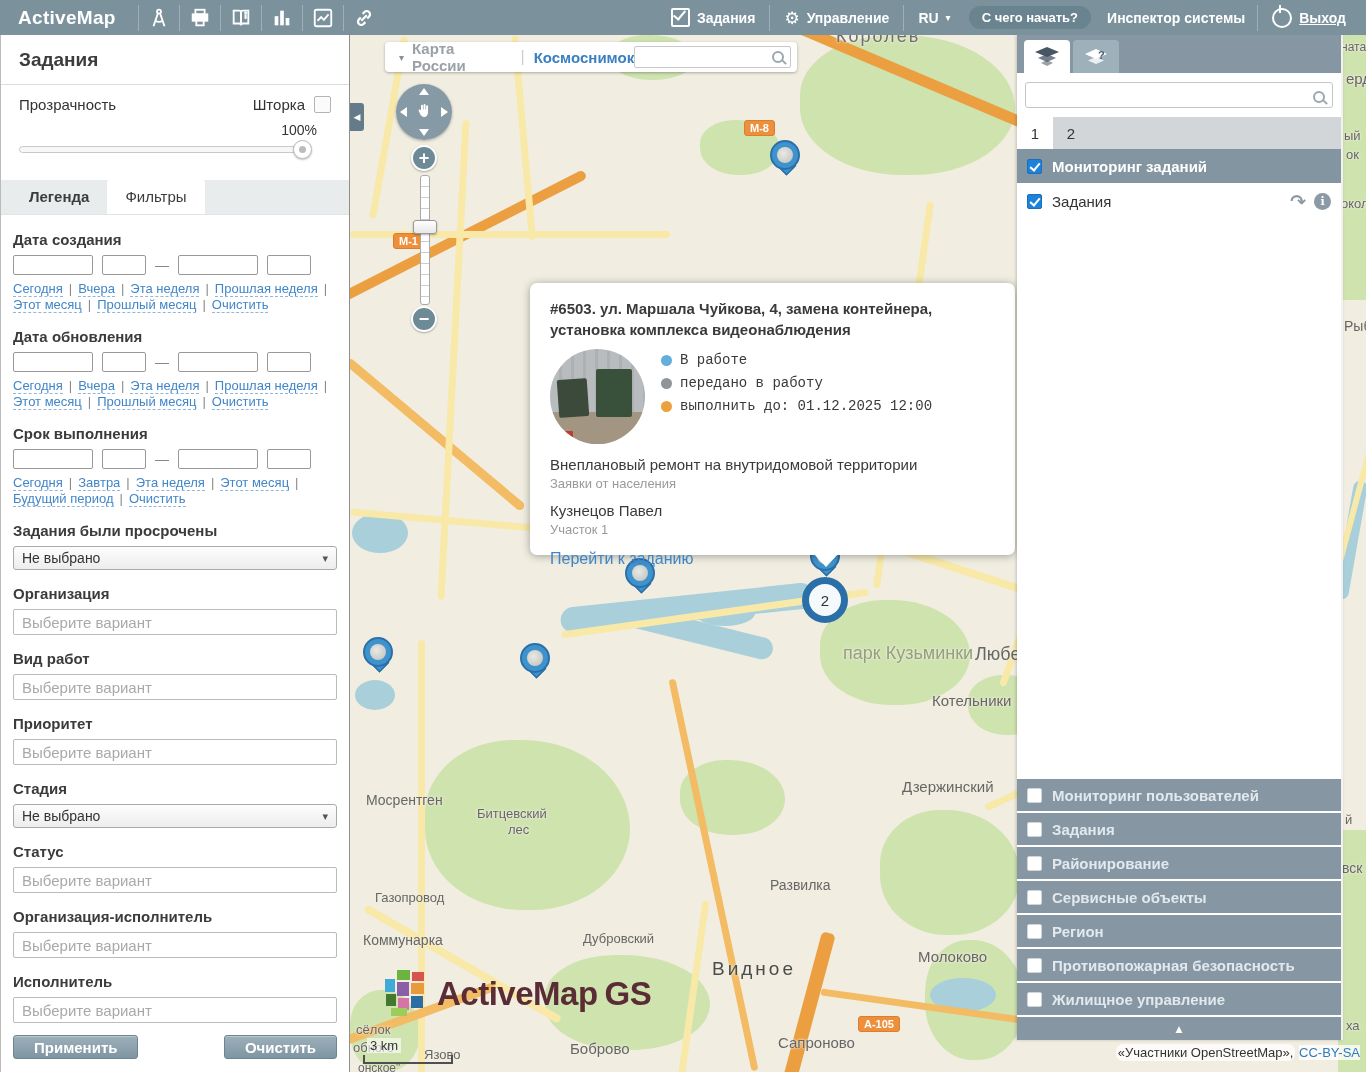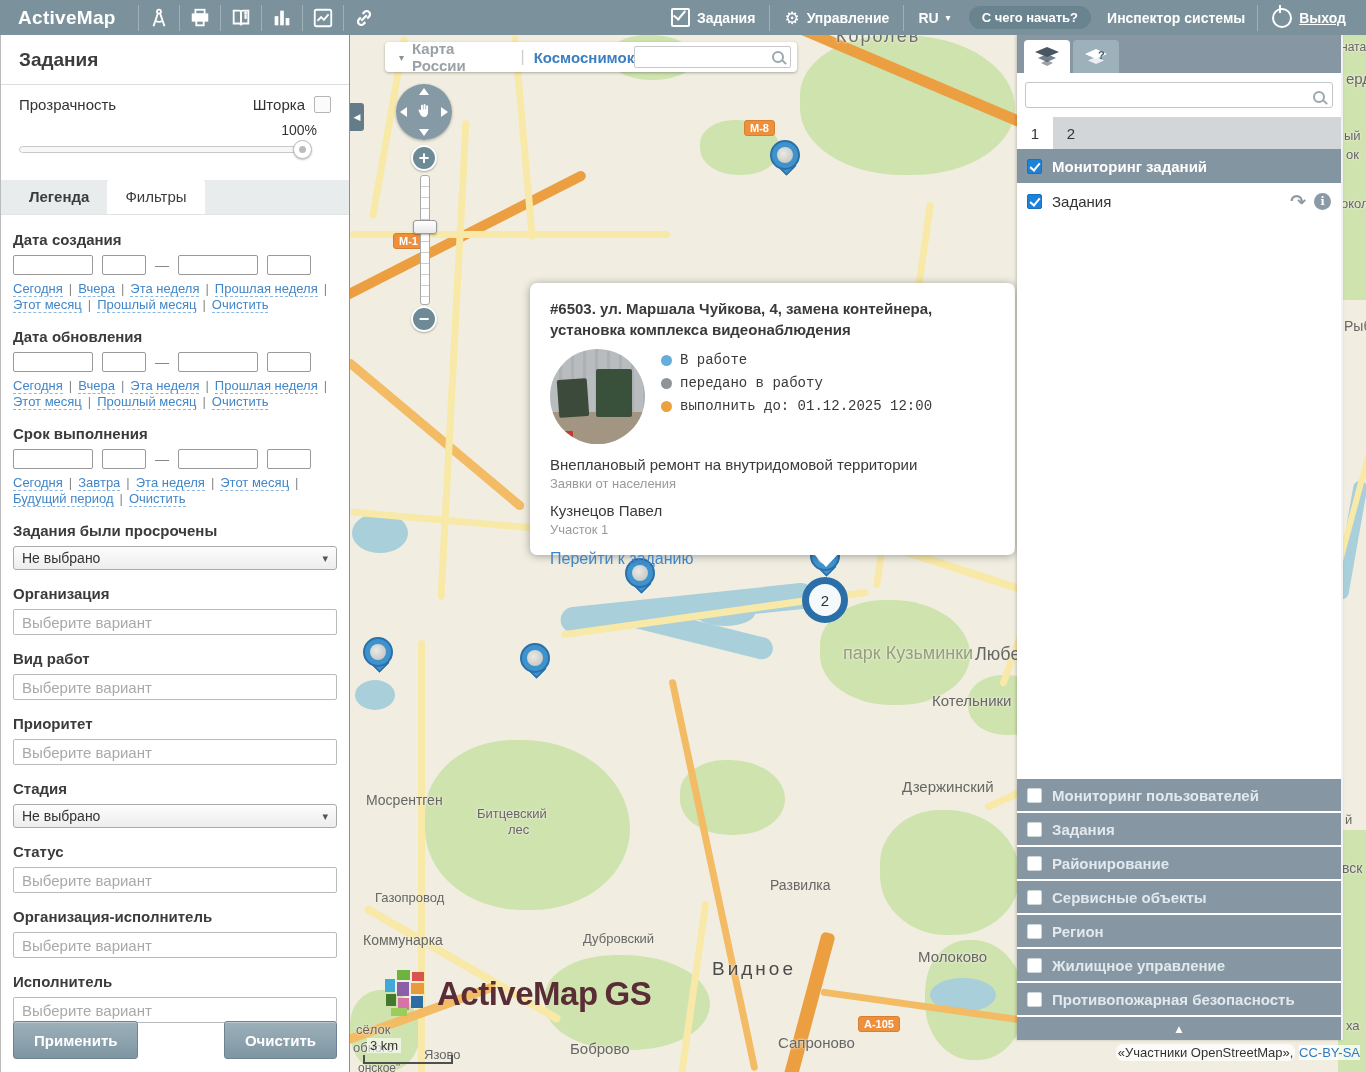--- a/index.html
+++ b/index.html
@@ -43,21 +43,21 @@
   .din.w1{width:70px;} .din.w2{width:34px;}
   .dash{color:#888;font-size:14px;}
   .qlinks{margin-top:6px;font-size:13px;line-height:16px;}
   .qlink{color:#4186c8;border-bottom:1px dashed #8fb6de;cursor:pointer;}
   .lsep{color:#888;margin:0 6px;}
   .sel{margin-top:7px;height:22px;border:1px solid #aaa;border-radius:3px;background:linear-gradient(#fdfdfd,#ededed);display:flex;align-items:center;padding:0 8px;font-size:14px;color:#333;cursor:pointer;}
   .sel-caret{margin-left:auto;color:#555;font-size:11px;font-family:"DejaVu Sans",sans-serif;}
   .tin{margin-top:7px;width:100%;box-sizing:border-box;height:26px;border:1px solid #bbb;border-radius:2px;font-size:15px;padding:0 8px;color:#333;outline:none;}
   .tin::placeholder{color:#a9a9a9;}
   .sb-btns{position:absolute;left:12px;right:12px;bottom:13px;display:flex;justify-content:space-between;}
-  .btn{height:38px;background:linear-gradient(#9db0ba,#7e96a2);border:1px solid #6d8592;border-radius:3px;color:#fff;font-weight:bold;font-size:15px;padding:0 20px;cursor:pointer;box-shadow:inset 0 1px 0 rgba(255,255,255,.3);}
+  .btn{height:24px;background:linear-gradient(#9db0ba,#7e96a2);border:1px solid #6d8592;border-radius:3px;color:#fff;font-weight:bold;font-size:15px;padding:0 20px;cursor:pointer;box-shadow:inset 0 1px 0 rgba(255,255,255,.3);}
   
   .map{position:absolute;left:350px;top:35px;width:1016px;height:1037px;background:#f1eee1;overflow:hidden;}
   .geo div{position:absolute;}
   .f{background:#cfe3af;border-radius:45% 55% 50% 50%;}
   .w{background:#a9cfdb;border-radius:50%;}
   .road{background:#f8e9a8;border-radius:5px;}
   .road.mj{background:#f3bb63;}
   .road.hw{background:#ec9f41;}
   .map-label{position:absolute;color:#666;white-space:nowrap;z-index:2;text-shadow:0 0 2px #f1eee1,0 0 3px #f1eee1;}
   .shield{position:absolute;background:#ee8f3c;color:#fff;font-size:11px;font-weight:bold;padding:1px 5px;border-radius:3px;border:1px solid #d97f2f;z-index:2;}
@@ -557,25 +557,25 @@
         <div class="lp-row">
           <span class="cb"></span>
           <span class="lp-row-label">Сервисные объекты</span>
         </div>
         <div class="lp-row">
           <span class="cb"></span>
           <span class="lp-row-label">Регион</span>
         </div>
         <div class="lp-row">
           <span class="cb"></span>
+          <span class="lp-row-label">Противопожарная безопасность</span>
+        </div>
+        <div class="lp-row">
+          <span class="cb"></span>
           <span class="lp-row-label">Жилищное управление</span>
-        </div>
-        <div class="lp-row">
-          <span class="cb"></span>
-          <span class="lp-row-label">Противопожарная безопасность</span>
         </div>
         <div id="layer-groups" style="display:contents;"></div>
       <div class="lp-foot">
           <span>▲</span>
         </div>
     </div>
   </div>
 
 </div>
 

